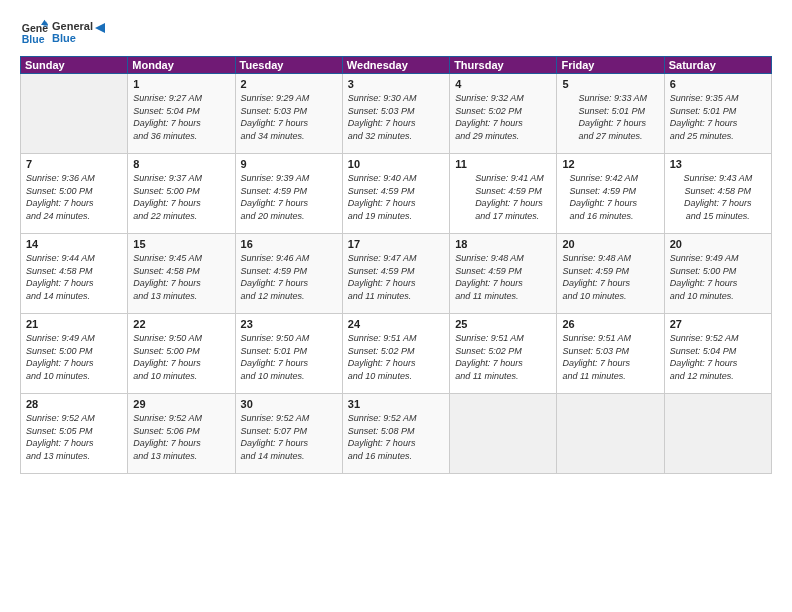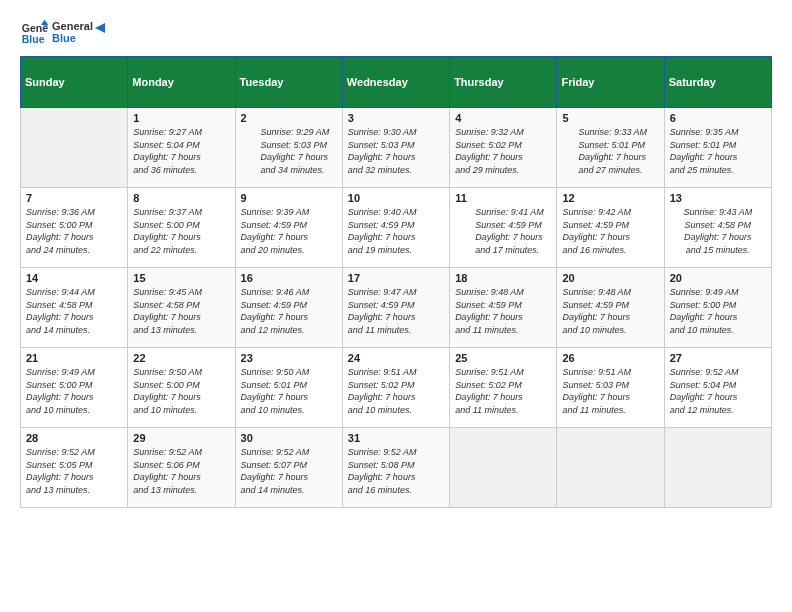--- a/index.html
+++ b/index.html
@@ -43,23 +43,23 @@
       font-size: 14px;
       color: #444;
       margin-top: 2px;
     }
     .calendar {
       width: 100%;
       border-collapse: collapse;
       font-size: 10px;
     }
     .calendar thead th {
-      background: #15803d;
+      background: #701a75;
       color: #fff;
-      padding: 19px 4px;
+      padding: 2px 4px;
       text-align: left;
       font-size: 11px;
       font-weight: bold;
       border: 1px solid #1e5a9a;
     }
     .calendar tbody td {
       border: 1px solid #ccc;
       padding: 4px 5px;
       vertical-align: top;
       width: calc(100% / 7);
@@ -132,21 +132,21 @@
           <td class="empty-cell"></td>
           <td>
             <span class="day-num">1</span>
             <div class="day-info" style="white-space: pre-line;">Sunrise: 9:27 AM
 Sunset: 5:04 PM
 Daylight: 7 hours
 and 36 minutes.</div>
           </td>
           <td>
             <span class="day-num">2</span>
-            <div class="day-info" style="white-space: pre-line; margin-left: 20px;">Sunrise: 9:29 AM
+            <div class="day-info" style="white-space: pre-line;">Sunrise: 9:29 AM
 Sunset: 5:03 PM
 Daylight: 7 hours
 and 34 minutes.</div>
           </td>
           <td>
             <span class="day-num">3</span>
             <div class="day-info" style="white-space: pre-line;">Sunrise: 9:30 AM
 Sunset: 5:03 PM
 Daylight: 7 hours
 and 32 minutes.</div>
@@ -204,21 +204,21 @@
           </td>
           <td>
             <span class="day-num">11</span>
             <div class="day-info" style="white-space: pre-line; margin-left: 20px;">Sunrise: 9:41 AM
 Sunset: 4:59 PM
 Daylight: 7 hours
 and 17 minutes.</div>
           </td>
           <td>
             <span class="day-num">12</span>
-            <div class="day-info" style="white-space: pre-line;">Sunrise: 9:42 AM
+            <div class="day-info" style="white-space: pre-line; margin-left: 7px;">Sunrise: 9:42 AM
 Sunset: 4:59 PM
 Daylight: 7 hours
 and 16 minutes.</div>
           </td>
           <td>
             <span class="day-num">13</span>
             <div class="day-info" style="white-space: pre-line; text-align: center;">Sunrise: 9:43 AM
 Sunset: 4:58 PM
 Daylight: 7 hours
 and 15 minutes.</div>

